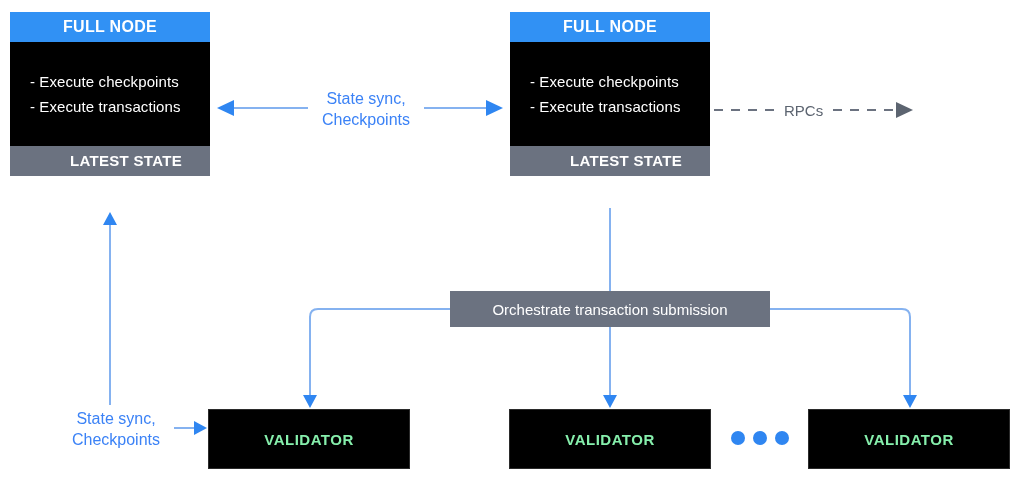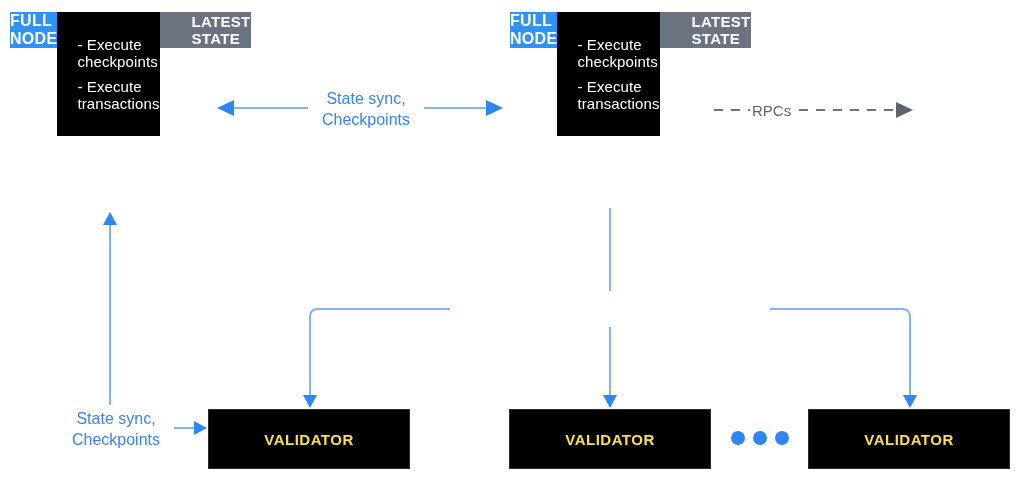--- a/index.html
+++ b/index.html
@@ -6,42 +6,42 @@
   #canvas{
     position:relative;
     width:1020px;height:480px;
     background:#ffffff;
     font-family:"Liberation Sans", sans-serif;
     overflow:hidden;
   }
   #arrows{position:absolute;left:0;top:0;z-index:0;}
   .node-box{
     position:absolute;width:200px;height:164px;top:12px;
-    display:flex;flex-direction:row;z-index:1;
+    display:flex;flex-direction:column;z-index:1;
   }
   .node-header{
     height:36px;background:#3191F4;color:#ffffff;
     display:flex;align-items:center;justify-content:center;
     font-size:16px;font-weight:700;letter-spacing:.3px;
   }
   .node-body{
     height:124px;background:#000000;color:#ffffff;
     display:flex;flex-direction:column;justify-content:center;
     gap:8px;padding-left:20px;box-sizing:border-box;
     font-size:15px;font-weight:500;letter-spacing:.1px;
   }
   .node-footer{
     height:36px;background:#6B7280;color:#ffffff;
     display:flex;align-items:center;justify-content:center;
     font-size:15px;font-weight:700;letter-spacing:.3px;padding-left:32px;
   }
   .validator{
     position:absolute;top:409px;width:202px;height:60px;
     background:#000000;border:1px solid #2b2b2b;box-sizing:border-box;
-    color:#fde047;display:flex;align-items:center;justify-content:center;
+    color:#86efac;display:flex;align-items:center;justify-content:center;
     font-size:15px;font-weight:600;letter-spacing:.5px;z-index:1;
   }
   .orchestrator{
     position:absolute;left:450px;top:291px;width:320px;height:36px;
     background:#6B7280;color:#ffffff;
     display:flex;align-items:center;justify-content:center;
     font-size:15px;font-weight:500;z-index:1;
   }
   .blue-label{
     position:absolute;z-index:2;background:#ffffff;
@@ -101,30 +101,31 @@
 
   <div class="node-box" style="left:510px">
     <div class="node-header">FULL NODE</div>
     <div class="node-body">
       <div>- Execute checkpoints</div>
       <div>- Execute transactions</div>
     </div>
     <div class="node-footer">LATEST STATE</div>
   </div>
 
+  <div class="orchestrator">Orchestrate transaction submission</div>
 
   <div class="validator" style="left:208px">VALIDATOR</div>
   <div class="validator" style="left:509px">VALIDATOR</div>
   <div class="validator" style="left:808px">VALIDATOR</div>
 
   <div class="blue-label" style="left:308px;top:87px;width:104px;">
     <div>State sync,</div>
     <div>Checkpoints</div>
   </div>
 
-  <div class="rpc-label" style="left:750px;top:101px;">RPCs</div>
+  <div class="rpc-label" style="left:782px;top:101px;">RPCs</div>
 
   <div class="blue-label" style="left:58px;top:407px;width:104px;">
     <div>State sync,</div>
     <div>Checkpoints</div>
   </div>
 
 </div>
 
 </body></html>

